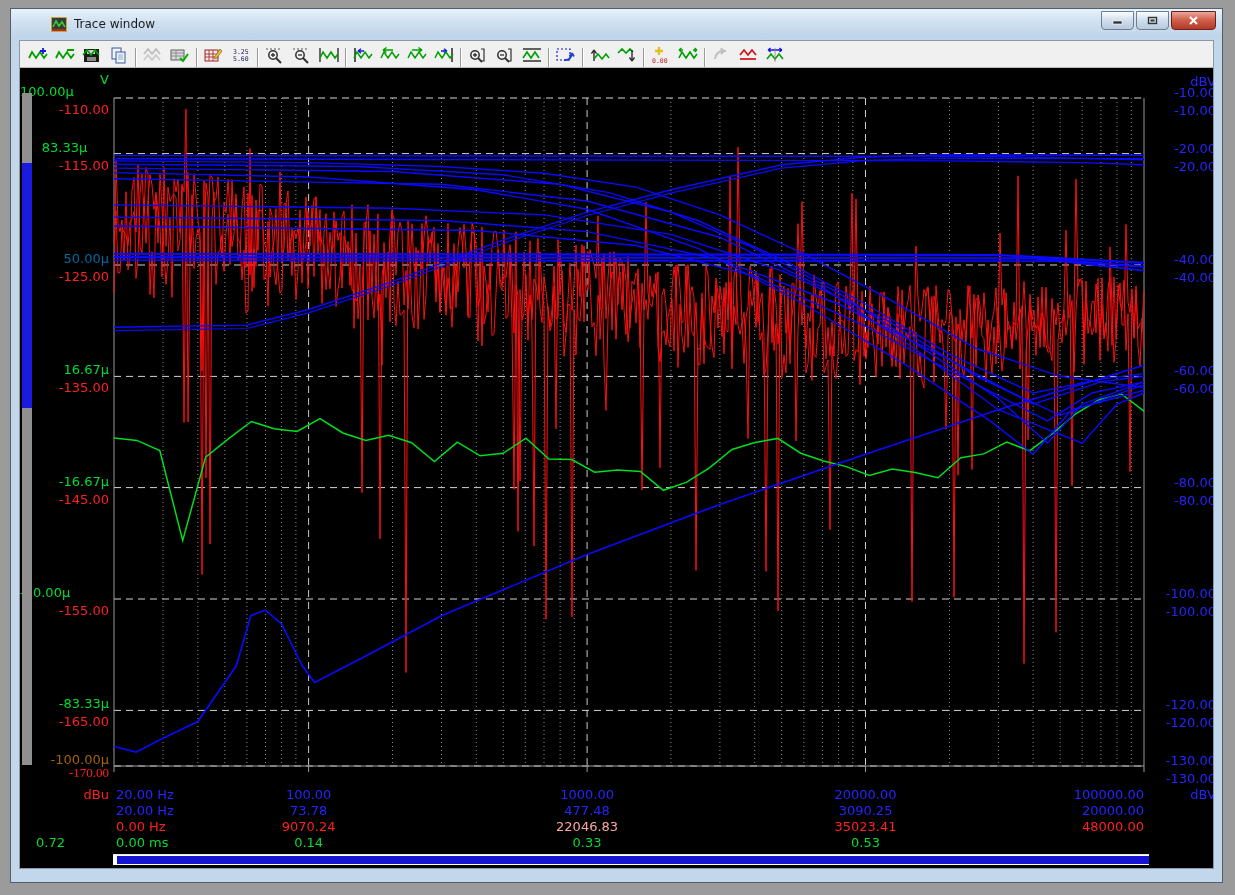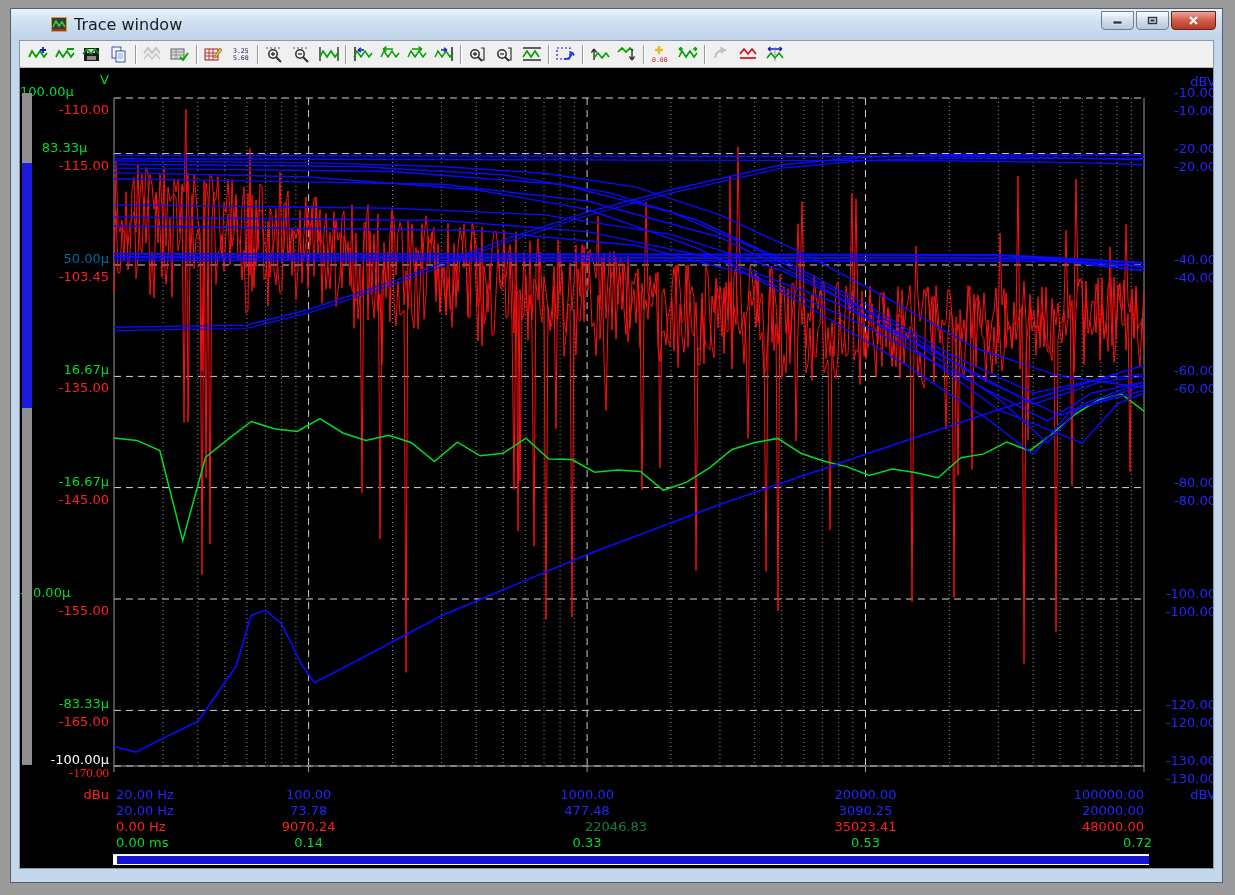--- a/index.html
+++ b/index.html
@@ -3,28 +3,28 @@
 <meta charset="utf-8">
 <style>
   html,body{margin:0;padding:0;width:1235px;height:895px;overflow:hidden;background:#9b9b9b;
     font-family:"DejaVu Sans","Liberation Sans",sans-serif;}
   .desktop{position:absolute;inset:0;background:#9b9b9b;}
   .window{position:absolute;left:10px;top:8px;width:1213px;height:875px;background:#c3d7eb;
     border:1px solid #4e5f70;box-sizing:border-box;}
   .titlebar{position:absolute;left:0;top:0;right:0;height:30px;
     background:linear-gradient(#e8f2fc,#cfe0f1 45%,#bed3e9);display:flex;align-items:center;}
   .app-icon{width:16px;height:15px;margin-left:40px;display:inline-block;}
-  .title{font-size:16px;color:#1c1c1c;margin-left:7px;}
+  .title{font-size:12px;color:#1c1c1c;margin-left:7px;}
   .caption-buttons{position:absolute;right:6px;top:2px;display:flex;gap:2px;}
   .cap{width:33px;height:19px;border:1px solid #707e8d;border-radius:0 0 4px 4px;box-sizing:border-box;
     background:linear-gradient(#fbfdfe,#d3e0ee 45%,#b6c9dd);display:flex;align-items:center;justify-content:center;}
   .cap.close{width:45px;background:linear-gradient(#eba79b,#d2604d 45%,#b13a28);border-color:#6e2014;}
   .toolbar{position:absolute;left:8px;right:8px;top:31px;height:28px;background:#f0f0f0;
     border:1px solid #8a99a9;border-bottom:1px solid #b9b9b9;box-sizing:border-box;
-    display:flex;align-items:center;padding-left:4px;}
+    display:flex;align-items:flex-end;padding-left:4px;}
   .tbtn{width:25px;height:23px;display:flex;align-items:center;justify-content:center;border:1px solid transparent;}
   .tbtn.disabled{opacity:.5;filter:grayscale(1);}
   .tsep{width:1px;height:19px;background:#9a9a9a;margin:0 3px;box-shadow:1px 0 0 #ffffff;}
   .client{position:absolute;left:8px;right:8px;top:59px;bottom:13px;background:#000;border:1px solid #8a99a9;
     border-top:none;box-sizing:border-box;overflow:hidden;}
   .client, .client *{cursor:default;}
   svg.plot{position:absolute;left:0;top:0;pointer-events:none;}
   .lab{position:absolute;font-size:13px;line-height:14px;white-space:pre;}
   .vtrack{position:absolute;left:2px;top:25px;width:10px;height:672px;background:#8f8f8f;}
   .vthumb{position:absolute;left:0;top:70px;width:10px;height:245px;background:#1b1bdf;}
@@ -325,24 +325,24 @@
         </svg>
       <div id="labels">
           <div class="lab" style="color: rgb(0, 221, 48); top: 5px; left: 0px; width: 89px; text-align: right;">V</div>
           <div class="lab" style="color: rgb(0, 221, 48); top: 17px; left: 0px; width: 89px; ">100.00µ</div>
           <div class="lab" style="color: rgb(0, 221, 48); top: 72.6444px; left: 0px; width: 89px; text-align: center;">83.33µ</div>
           <div class="lab" style="color: #0369a1; top: 184px; left: 0px; width: 89px; text-align: right;">50.00µ</div>
           <div class="lab" style="color: rgb(0, 221, 48); top: 295.356px; left: 0px; width: 89px; text-align: right;">16.67µ</div>
           <div class="lab" style="color: rgb(0, 221, 48); top: 406.644px; left: 0px; width: 89px; text-align: right;">-16.67µ</div>
           <div class="lab" style="color: rgb(0, 221, 48); top: 518px; left: 0px; width: 89px; text-align: left;">-50.00µ</div>
           <div class="lab" style="color: rgb(0, 221, 48); top: 629.356px; left: 0px; width: 89px; text-align: right;">-83.33µ</div>
-          <div class="lab" style="color: #ffffff; top: 685px; left: 0px; width: 89px; text-align: right;">-100.00µ</div>
+          <div class="lab" style="color: #a16207; top: 685px; left: 0px; width: 89px; text-align: right;">-100.00µ</div>
           <div class="lab" style="color: rgb(255, 32, 32); top: 35px; left: 0px; width: 89px; text-align: right;">-110.00</div>
           <div class="lab" style="color: rgb(255, 32, 32); top: 90.6444px; left: 0px; width: 89px; text-align: right;">-115.00</div>
-          <div class="lab" style="color: rgb(255, 32, 32); top: 202px; left: 0px; width: 89px; text-align: right;">-103.45</div>
+          <div class="lab" style="color: rgb(255, 32, 32); top: 202px; left: 0px; width: 89px; text-align: right;">-125.00</div>
           <div class="lab" style="color: rgb(255, 32, 32); top: 313.356px; left: 0px; width: 89px; text-align: right;">-135.00</div>
           <div class="lab" style="color: rgb(255, 32, 32); top: 424.644px; left: 0px; width: 89px; text-align: right;">-145.00</div>
           <div class="lab" style="color: rgb(255, 32, 32); top: 536px; left: 0px; width: 89px; text-align: right;">-155.00</div>
           <div class="lab" style="color: rgb(255, 32, 32); top: 647.356px; left: 0px; width: 89px; text-align: right;">-165.00</div>
           <div class="lab" style="color: rgb(255, 32, 32); top: 698px; left: 0px; width: 89px; text-align: right; font-family: Liberation Serif, serif;">-170.00</div>
           <div class="lab" style="color: rgb(255, 32, 32); top: 720px; left: 0px; width: 89px; text-align: right;">dBu</div>
           <div class="lab" style="color: rgb(37, 37, 255); top: 7px; left: 0px; width: 1196px; text-align: right;">dBV</div>
           <div class="lab" style="color: rgb(37, 37, 255); top: 18px; left: 0px; width: 1196px; text-align: right;">-10.00</div>
           <div class="lab" style="color: rgb(37, 37, 255); top: 73.6444px; left: 0px; width: 1196px; text-align: right;">-20.00</div>
           <div class="lab" style="color: rgb(37, 37, 255); top: 185px; left: 0px; width: 1196px; text-align: right;">-40.00</div>
@@ -365,28 +365,28 @@
           <div class="lab" style="color: rgb(37, 37, 255); top: 720px; left: 507.088px; width: 120px; text-align: center;">1000.00</div>
           <div class="lab" style="color: rgb(37, 37, 255); top: 720px; left: 785.544px; width: 120px; text-align: center;">20000.00</div>
           <div class="lab" style="color: rgb(37, 37, 255); top: 720px; left: 0px; width: 1124px; text-align: right;">100000.00</div>
           <div class="lab" style="color: rgb(37, 37, 255); top: 736px; left: 96px;">20.00 Hz</div>
           <div class="lab" style="color: rgb(37, 37, 255); top: 736px; left: 228.632px; width: 120px; text-align: center;">73.78</div>
           <div class="lab" style="color: rgb(37, 37, 255); top: 736px; left: 507.088px; width: 120px; text-align: center;">477.48</div>
           <div class="lab" style="color: rgb(37, 37, 255); top: 736px; left: 785.544px; width: 120px; text-align: center;">3090.25</div>
           <div class="lab" style="color: rgb(37, 37, 255); top: 736px; left: 0px; width: 1124px; text-align: right;">20000.00</div>
           <div class="lab" style="color: rgb(255, 32, 32); top: 752px; left: 96px;">0.00 Hz</div>
           <div class="lab" style="color: rgb(255, 32, 32); top: 752px; left: 228.632px; width: 120px; text-align: center;">9070.24</div>
-          <div class="lab" style="color: #15803d; top: 752px; left: 507.088px; width: 120px; text-align: right;">22046.83</div>
+          <div class="lab" style="color: #fca5a5; top: 752px; left: 507.088px; width: 120px; text-align: center;">22046.83</div>
           <div class="lab" style="color: rgb(255, 32, 32); top: 752px; left: 785.544px; width: 120px; text-align: center;">35023.41</div>
           <div class="lab" style="color: rgb(255, 32, 32); top: 752px; left: 0px; width: 1124px; text-align: right;">48000.00</div>
           <div class="lab" style="color: rgb(0, 221, 48); top: 768px; left: 96px;">0.00 ms</div>
           <div class="lab" style="color: rgb(0, 221, 48); top: 768px; left: 228.632px; width: 120px; text-align: center;">0.14</div>
           <div class="lab" style="color: rgb(0, 221, 48); top: 768px; left: 507.088px; width: 120px; text-align: center;">0.33</div>
           <div class="lab" style="color: rgb(0, 221, 48); top: 768px; left: 785.544px; width: 120px; text-align: center;">0.53</div>
-          <div class="lab" style="color: rgb(0, 221, 48); top: 768px; left: 8px; width: 1124px; text-align: right;">0.72</div>
+          <div class="lab" style="color: rgb(0, 221, 48); top: 768px; left: 16px; width: 1124px; ">0.72</div>
         </div>
       <div class="vtrack">
         <div class="vthumb"></div>
       </div>
       <div class="hbar">
         <div class="hfill"></div>
       </div>
     </div>
 
   </div>

